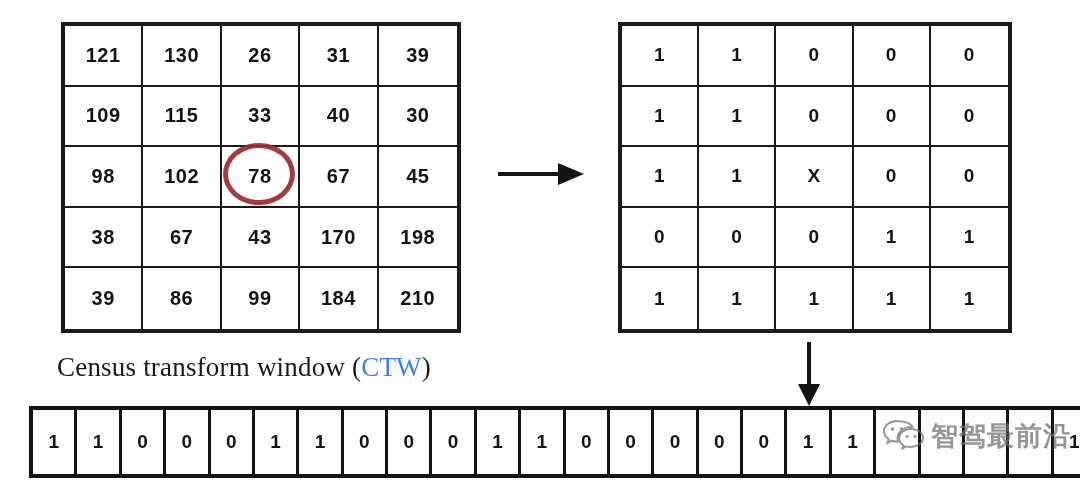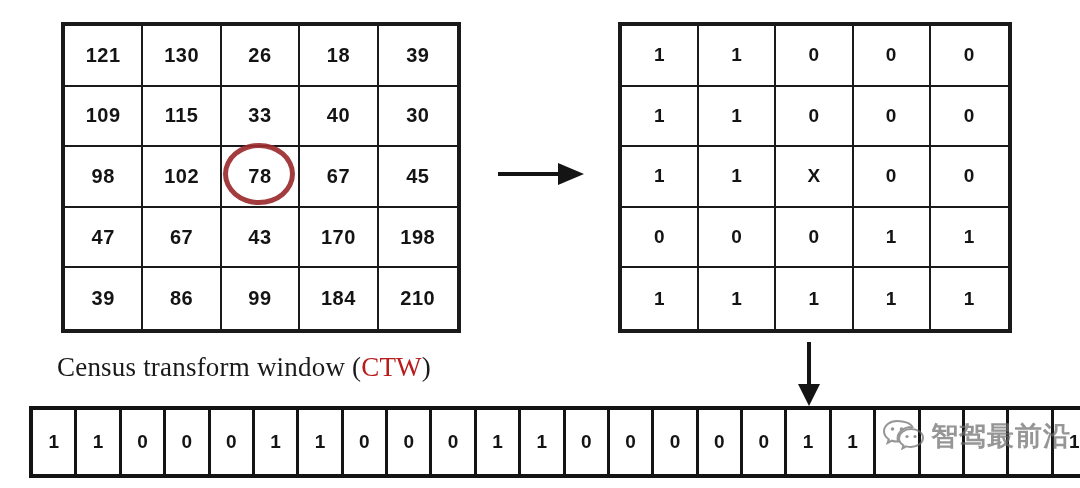--- a/index.html
+++ b/index.html
@@ -64,21 +64,21 @@
 
   
   #caption{
     position:absolute;left:33px;top:352px;
     font-family:"Liberation Serif", serif;
     font-size:27px;
     color:#1a1a1a;
     white-space:nowrap;
     letter-spacing:.2px;
   }
-  #caption .ctw{color:#b91c1c;text-align:center;}
+  #caption .ctw{color:#3b82f6;text-align:center;}
 
   
   #bit-strip{
     position:absolute;
     left:5px;top:406px;
     width:1070px;height:72px;
     border:4px solid #141414;
     box-sizing:border-box;
     background:#ffffff;
     display:flex;
@@ -113,33 +113,33 @@
 </style>
 </head>
 <body>
 
 <div id="canvas">
 
   <div class="grid" id="left-grid">
       <div class="cell">121</div>
       <div class="cell">130</div>
       <div class="cell">26</div>
-      <div class="cell">18</div>
+      <div class="cell">31</div>
       <div class="cell last-col">39</div>
       <div class="cell">109</div>
       <div class="cell">115</div>
       <div class="cell">33</div>
       <div class="cell">40</div>
       <div class="cell last-col">30</div>
       <div class="cell">98</div>
       <div class="cell">102</div>
       <div class="cell">78</div>
       <div class="cell">67</div>
       <div class="cell last-col">45</div>
-      <div class="cell">47</div>
+      <div class="cell">38</div>
       <div class="cell">67</div>
       <div class="cell">43</div>
       <div class="cell">170</div>
       <div class="cell last-col">198</div>
       <div class="cell last-row">39</div>
       <div class="cell last-row">86</div>
       <div class="cell last-row">99</div>
       <div class="cell last-row">184</div>
       <div class="cell last-col last-row">210</div>
     </div>

